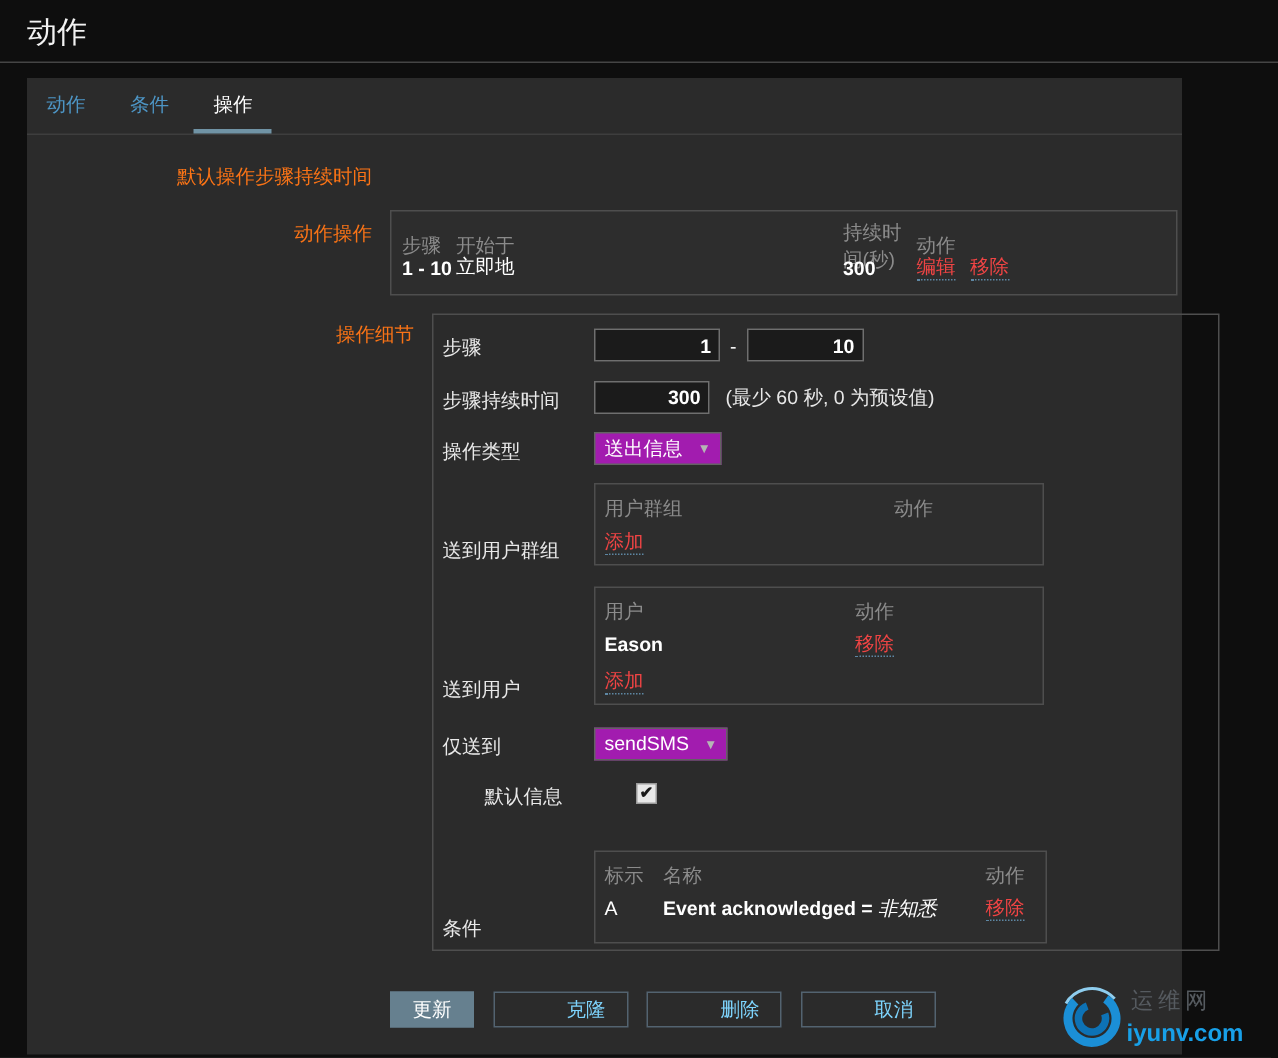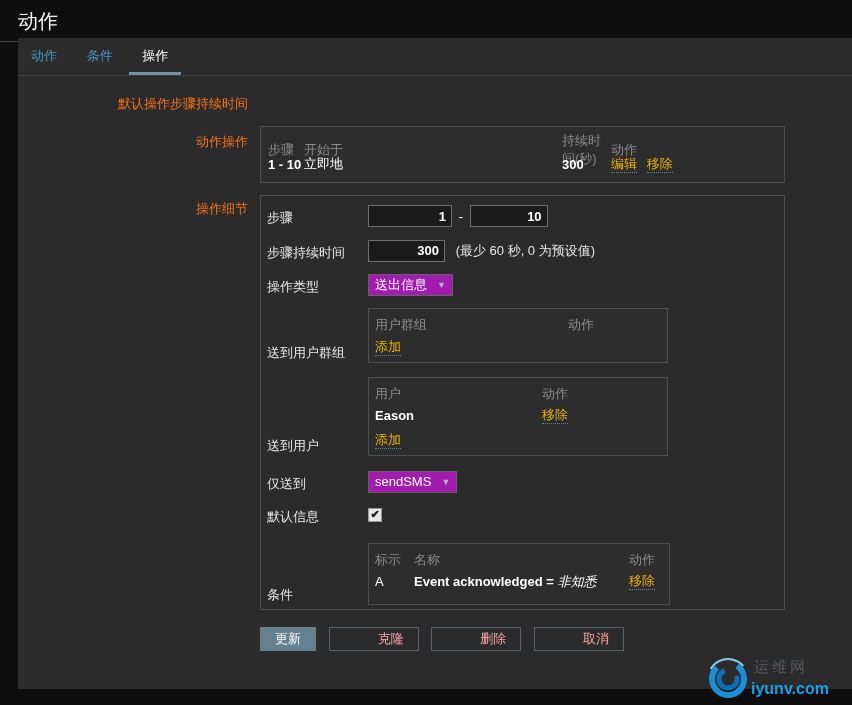--- a/index.html
+++ b/index.html
@@ -5,30 +5,30 @@
   * { margin:0; padding:0; box-sizing:border-box; }
   html,body { width:852px; height:705px; }
   body {
     background:#0e0e0e;
     font-family:"Liberation Sans", sans-serif;
     font-size:13px; color:#e8e8e8;
     position:relative; overflow:hidden;
   }
   .page-title { position:absolute; left:18px; top:8px; font-size:20px; font-weight:400; color:#f2f2f2; }
   .top-divider { position:absolute; left:0; top:41px; width:852px; height:1px; background:#454545; }
-  .panel { position:absolute; left:18px; top:38px; width:834px; height:651px; background:#2b2b2b; }
+  .panel { position:absolute; left:18px; top:52px; width:770px; height:651px; background:#2b2b2b; }
 
   .tabbar { height:38px; border-bottom:1px solid #3e3e3e; padding-left:0; }
   .tab { display:inline-block; height:37px; line-height:35px; padding:0 13px; color:#4d95c5; cursor:pointer; }
   .tab.active { color:#ffffff; border-bottom:3px solid #7093a5; }
 
   .formarea { padding-top:15px; }
   .frow { display:grid; grid-template-columns:230px 1fr; column-gap:12px; align-items:start; }
   .frow .flabel { text-align:right; color:#f97316; padding-top:4px; }
-  .mb13 { margin-bottom:13px; } .mb12 { margin-bottom:12px; } .mb11 { margin-bottom:17px; }
+  .mb13 { margin-bottom:13px; } .mb12 { margin-bottom:12px; } .mb11 { margin-bottom:27px;padding-left:28px; }
   .pt7 { padding-top:7px !important; } .pt5 { padding-top:5px !important; }
 
   .tinput {
     background:#1b1b1b; border:1px solid #6f6f6f; color:#ffffff;
     font-family:inherit; font-size:13px; font-weight:bold; text-align:right;
     height:22px; padding:0 5px; outline:none;
   }
   .hint { margin-left:7px; color:#e8e8e8; line-height:22px; display:inline-block; vertical-align:top; }
 
   .select {
@@ -50,38 +50,38 @@
   .ilabel.bottom { align-self:end; padding-bottom:1px; }
 
   .stable { border:1px solid #4e4e4e; background:#2d2d2d; padding:6px; }
   .w300 { width:300px; } .w302 { width:302px; }
   .hrow { display:grid; color:#8b8b8b; height:20px; margin-bottom:2px; align-items:center; }
   .drow { display:grid; color:#ffffff; height:20px; align-items:center; }
   .ug-grid { grid-template-columns:193px 1fr; }
   .us-grid { grid-template-columns:167px 1fr; }
   .cond-grid { grid-template-columns:39px 215px 1fr; }
 
-  .lnk { color:#eab308; border-bottom:1px dotted #5e87a3; cursor:pointer; display:inline-block; line-height:16px; }
+  .lnk { color:#ef4444; border-bottom:1px dotted #5e87a3; cursor:pointer; display:inline-block; line-height:16px; }
   .lnkrow { height:19px; padding-top:2px; }
   .mr10 { margin-right:10px; }
   .ital { font-style:italic; }
 
   .cb {
     width:14px; height:14px; background:#e8e8e8; border:1px solid #9a9a9a;
     display:inline-flex; align-items:center; justify-content:center;
     color:#191919; font-size:11px; font-weight:bold; cursor:pointer; margin-top:2px;
   }
 
   .btnrow { margin-top:11px; }
   .btn {
     display:inline-block; height:24px; line-height:22px; padding:0 14px;
     font-size:13px; cursor:pointer; margin-right:9px; text-align:center;
   }
   .btn.primary { background:#66808f; border:1px solid #66808f; color:#ffffff; }
-  .btn.ghost { background:transparent; border:1px solid #536370; color:#fca5a5;padding-left:48px; }
+  .btn.ghost { background:transparent; border:1px solid #536370; color:#7dd3fc;padding-left:48px; }
 
   .watermark { position:absolute; right:2px; bottom:0px; width:152px; height:55px; }
 </style>
 </head>
 <body>
 
 <h1 class="page-title">动作</h1>
 <div class="top-divider"></div>
 
 <div class="panel">

